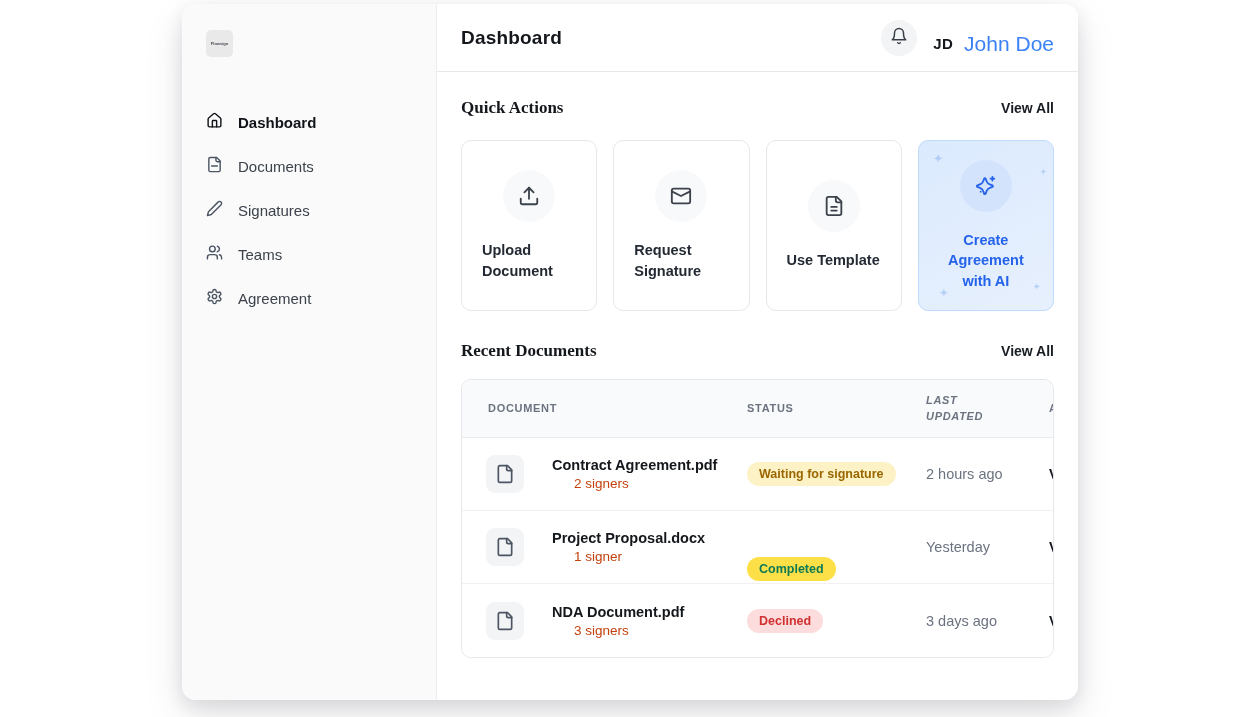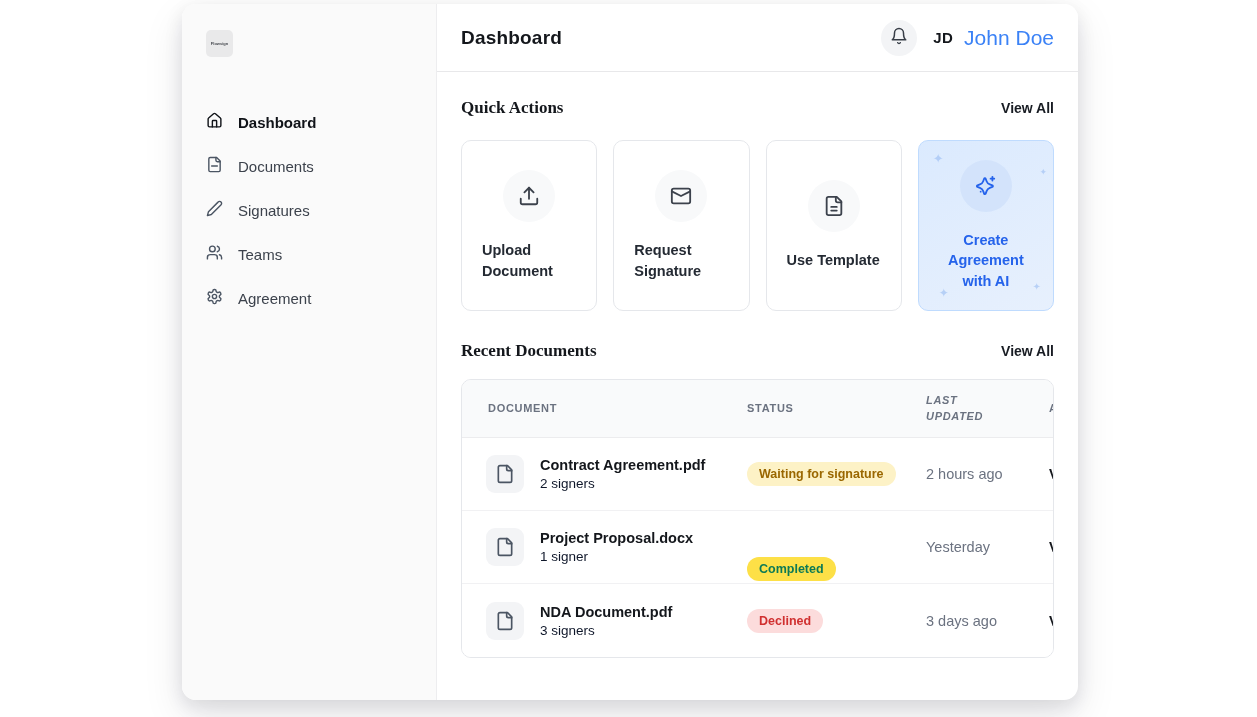--- a/index.html
+++ b/index.html
@@ -31,21 +31,21 @@
   .nav-item.active svg { stroke:#101318; }
 
   
   .main { flex:1; display:flex; flex-direction:column; min-width:0; }
 
   .topbar {
     height:68px; flex:0 0 68px; display:flex; align-items:center; justify-content:space-between;
     padding:0 24px; border-bottom:1px solid #e8e8ea; background:#fff;
   }
   .page-title { font-size:19px; font-weight:700; color:#14171c; letter-spacing:.2px; }
-  .topbar-right { display:flex; align-items:center; gap:16px; }
+  .topbar-right { display:flex; align-items:flex-end; gap:16px; }
   .bell-wrap {
     width:36px; height:36px; border-radius:50%; background:#f3f4f6;
     display:flex; align-items:center; justify-content:center; cursor:pointer;
   }
   .bell-wrap svg { width:18px; height:18px; stroke:#383e47; }
   .user-chip { display:flex; align-items:center; gap:11px; cursor:pointer; }
   .user-initials { font-size:15px; font-weight:700; color:#14171c; letter-spacing:.3px; }
   .user-name { font-size:21px; color:#3b82f6; font-weight:500; }
 
   .content { flex:1; padding:26px 24px 28px; overflow:hidden; }
@@ -95,28 +95,28 @@
     font-size:11px; font-weight:600; letter-spacing:.7px; text-transform:uppercase;
     color:#6b7280; line-height:1.45;
   }
   .th:first-child { padding-left:26px; }
   .th-narrow { display:block; width:62px;font-style:italic; }
   .tbl-row {
     display:grid; grid-template-columns:285px 179px 123px 100px; align-items:center;
     height:73px; border-bottom:1px solid #f1f1f3; background:#fff; cursor:pointer;
   }
   .tbl-row:last-child { border-bottom:none; }
-  .doc-cell { display:flex; align-items:center; gap:16px; padding-left:24px; }
+  .doc-cell { display:flex; align-items:center; gap:28px; padding-left:24px; }
   .file-tile {
     width:38px; height:38px; border-radius:9px; background:#f3f4f6; flex:0 0 38px;
     display:flex; align-items:center; justify-content:center;
   }
   .file-tile svg { width:20px; height:20px; stroke:#4b5563; }
   .doc-name { font-size:14.5px; font-weight:600; color:#14171c; }
-  .doc-signers { font-size:13.5px; color:#0f172a; margin-top:3px; }
+  .doc-signers { font-size:13.5px; color:#c2410c; margin-top:3px;margin-left:22px; }
   .badge {
     display:inline-block; padding:5px 12px; border-radius:999px;
     font-size:12.5px; font-weight:600; white-space:nowrap;
   }
   .badge.waiting   { background:#fdf2c6; color:#9a6700; }
   .badge.completed { background:#fde047; color:#0d7a55;margin-top:44px; }
   .badge.declined  { background:#fcdcdc; color:#d03030; }
   .updated-cell { font-size:14.5px; color:#6b7280; }
   .action-link { font-size:14px; font-weight:700; color:#14171c; cursor:pointer; }
 </style>

